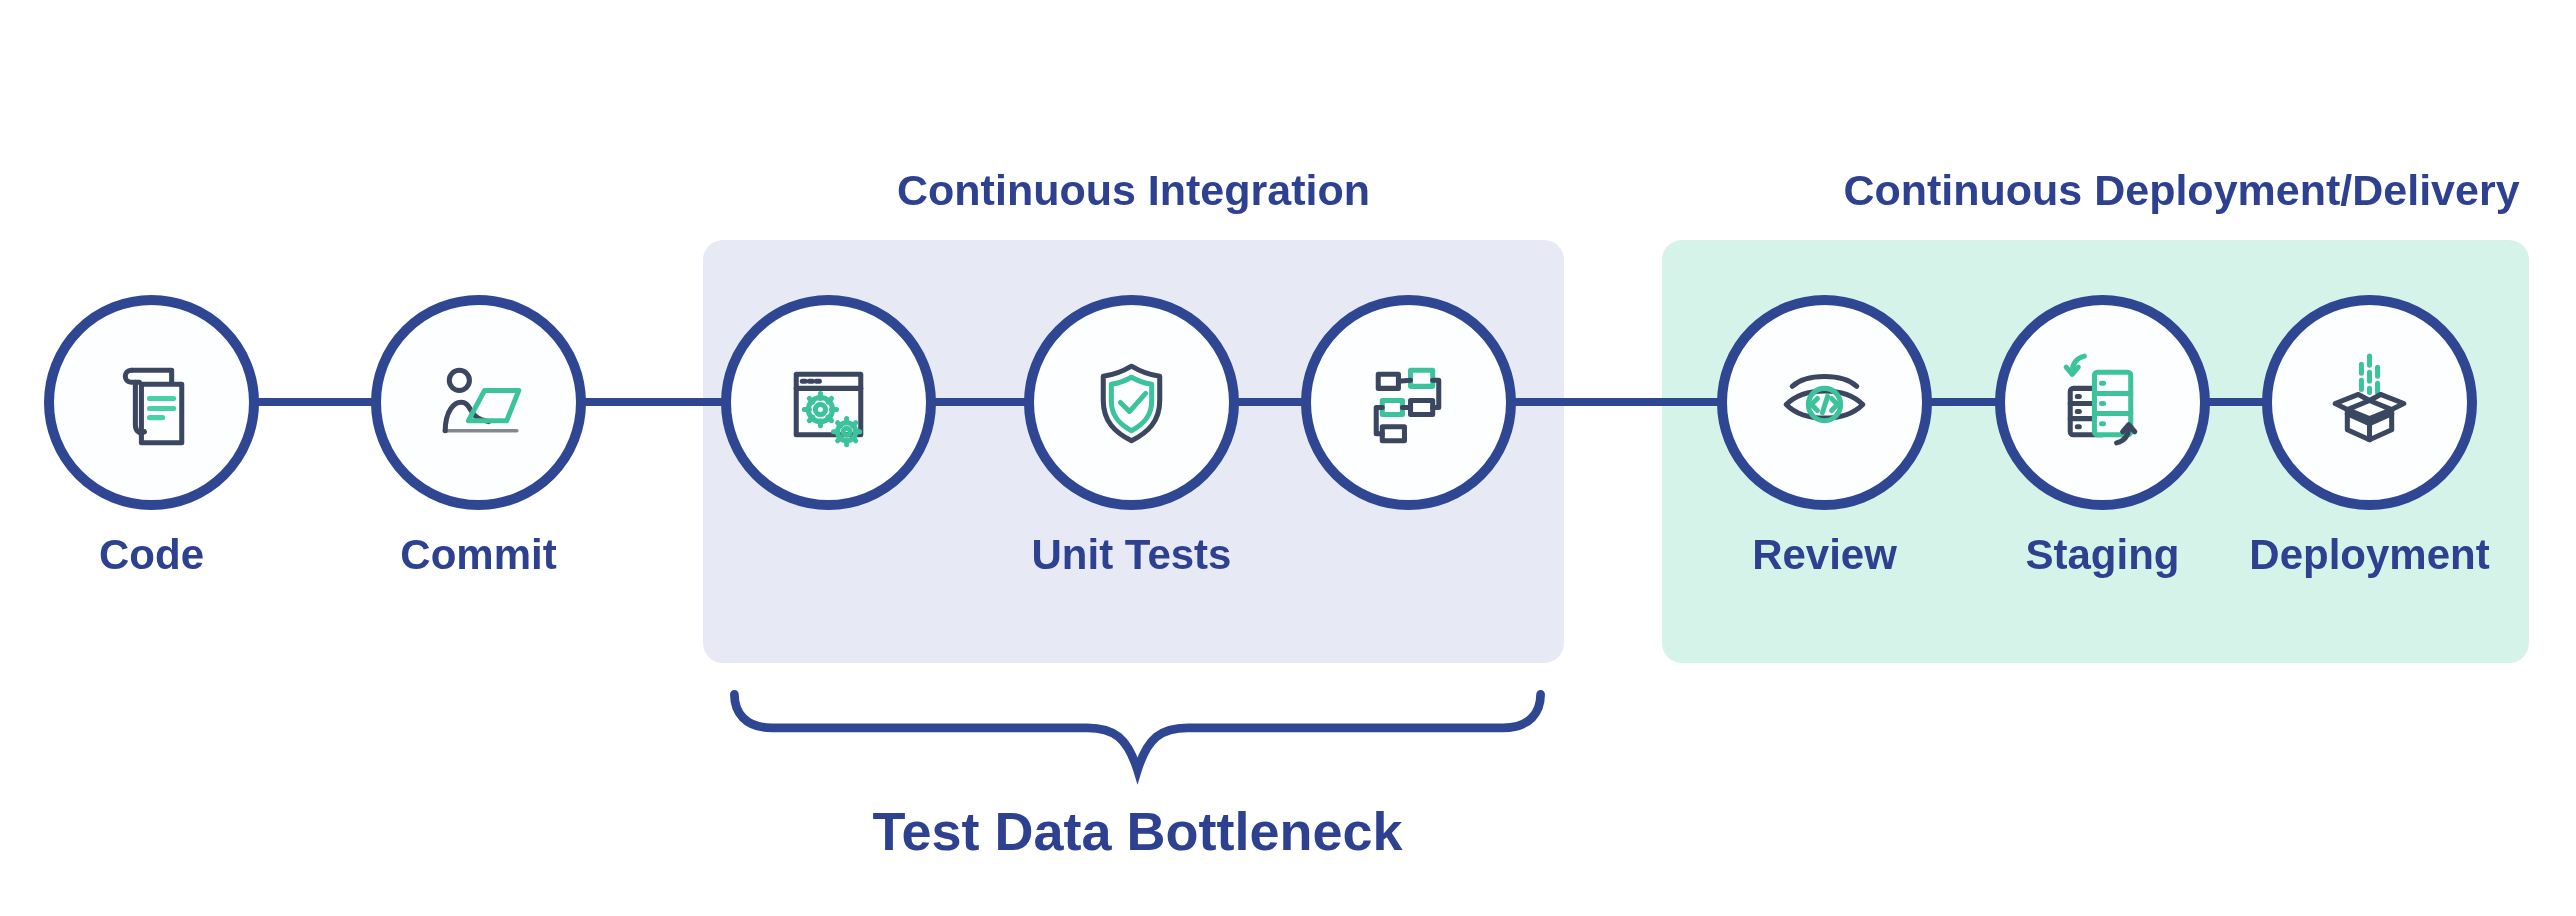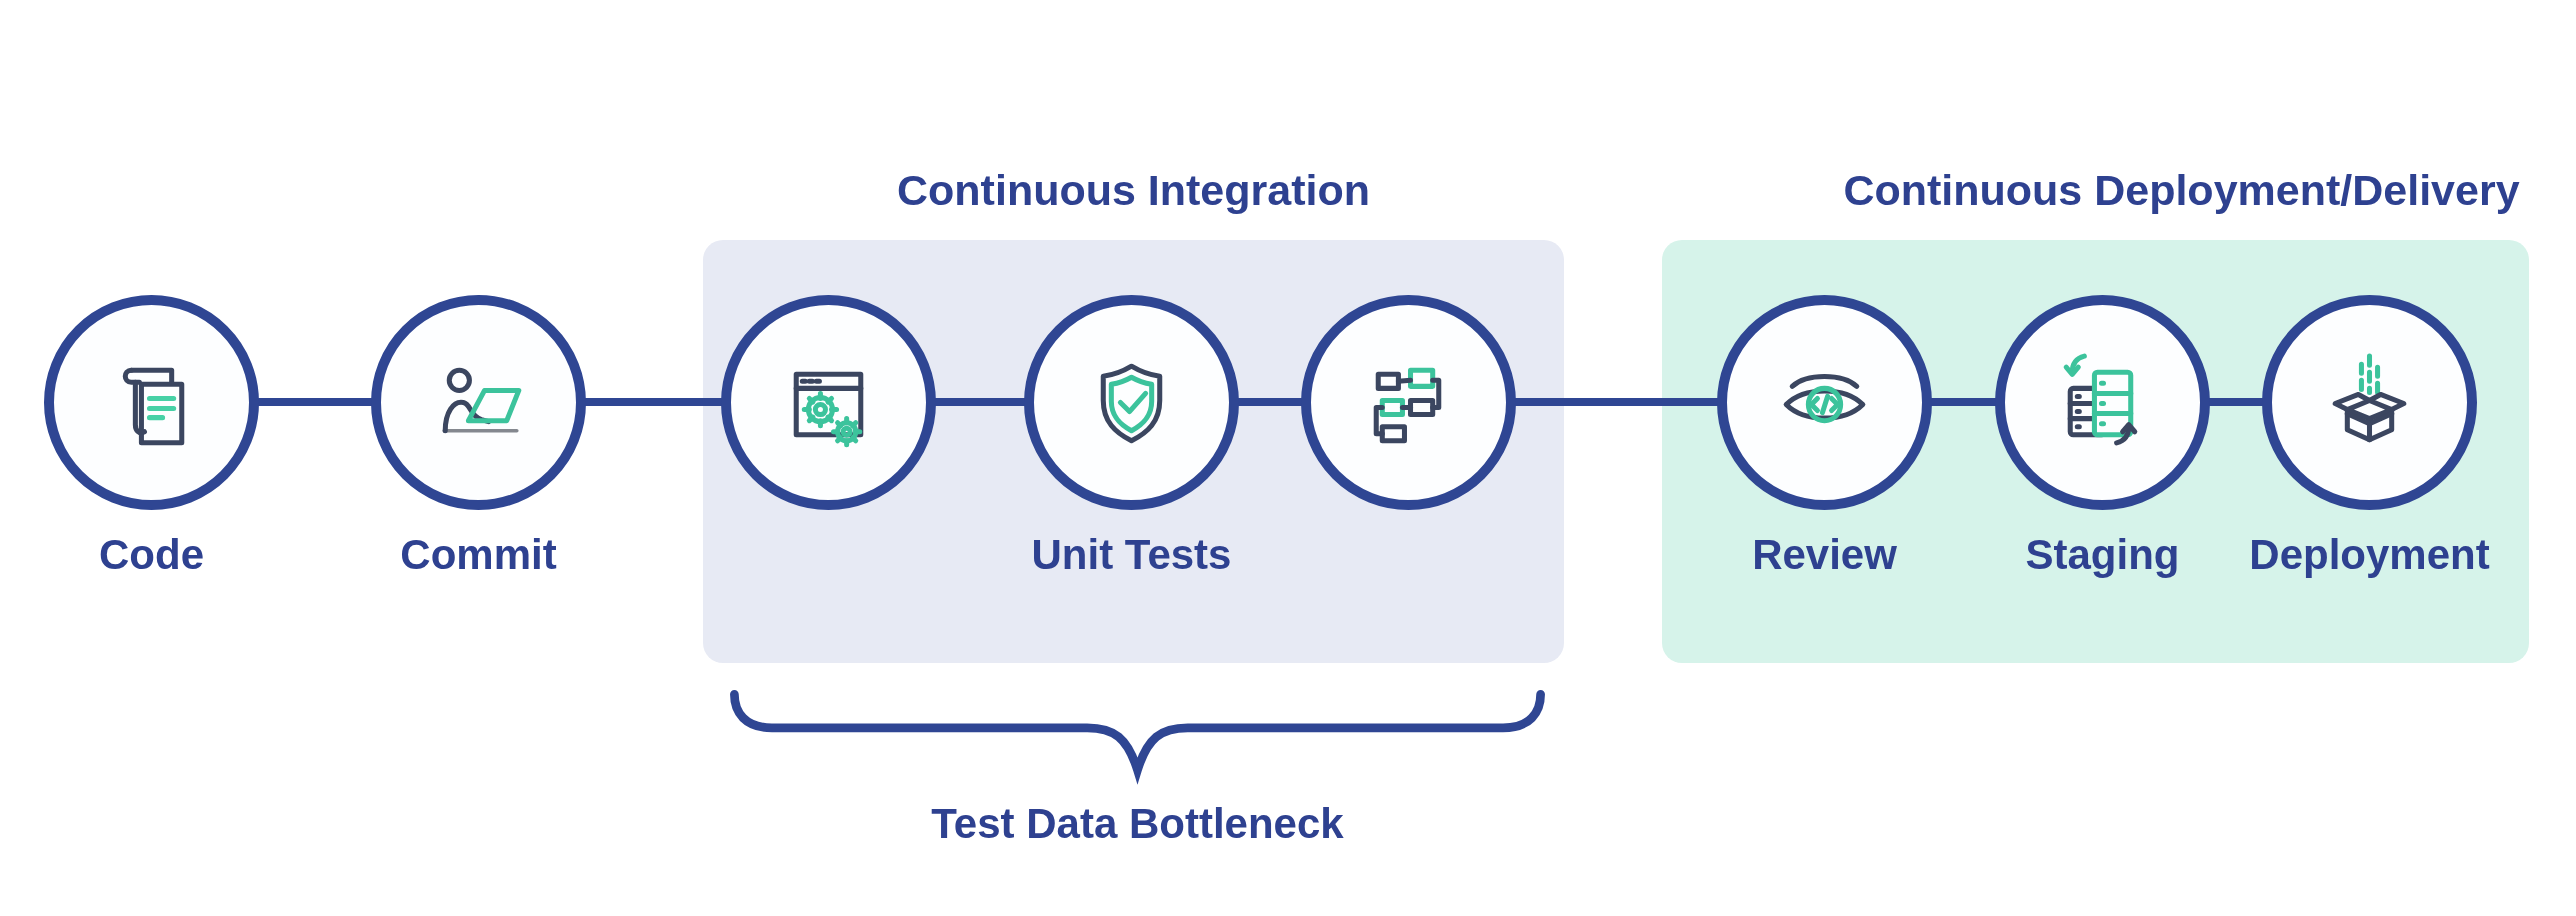--- a/index.html
+++ b/index.html
@@ -34,21 +34,21 @@
     display:flex;align-items:center;justify-content:center;
   }
   .stage-circle svg{width:121px;height:121px;}
   .stage-label{
     position:absolute;top:529px;width:349px;text-align:center;
     font-size:42px;line-height:51px;font-weight:700;color:var(--text);
   }
   .brace-wrap{position:absolute;left:725px;top:684px;width:825px;height:101px;}
   .bottleneck-label{
     position:absolute;left:869px;top:800px;width:537px;text-align:center;
-    font-size:42px;font-weight:700;color:var(--text);
+    font-size:54px;font-weight:700;color:var(--text);
   }
   .ico{fill:none;stroke:var(--slate);stroke-width:5;stroke-linecap:round;stroke-linejoin:round;}
   .ico .g{stroke:var(--green);}
   .ico .gb{stroke:var(--green-bright);}
   .ico .gray{stroke:var(--gray);stroke-width:3.5;}
   .ico .wfill{fill:#fdfeff;}
 </style>
 </head>
 <body>
 

